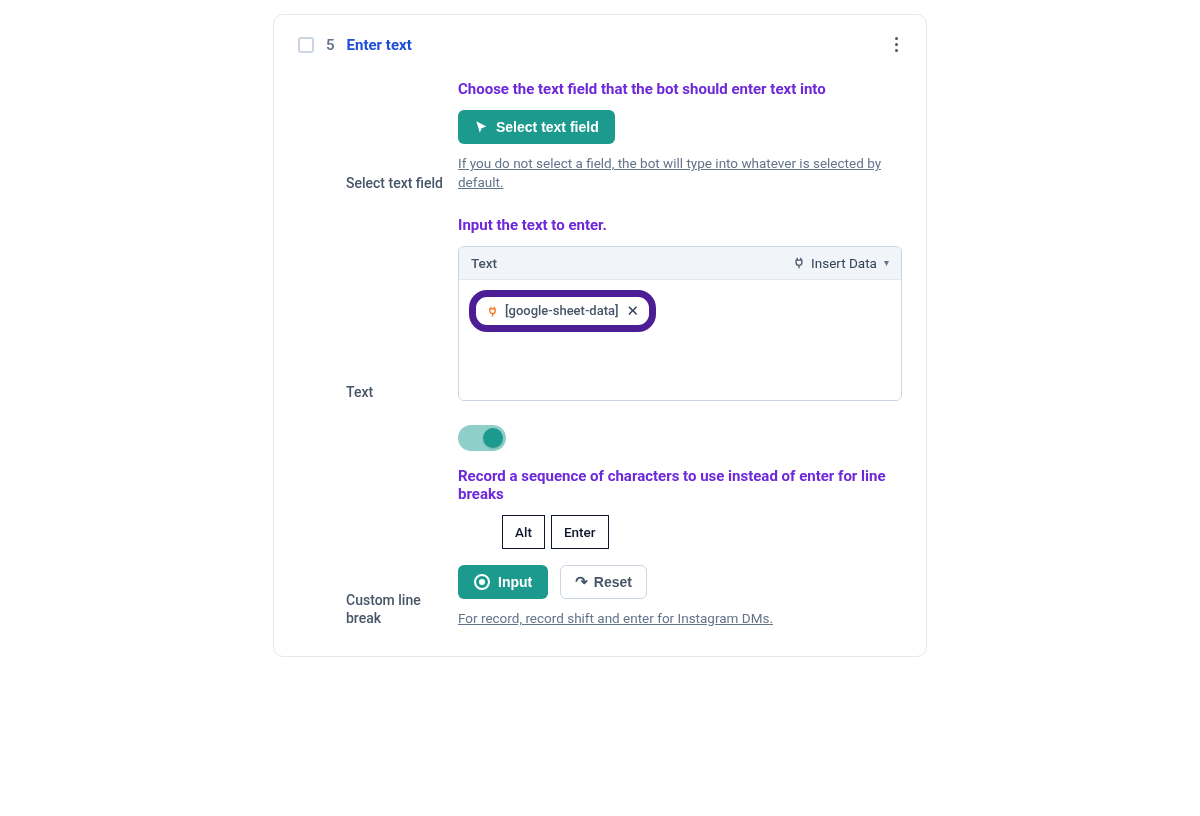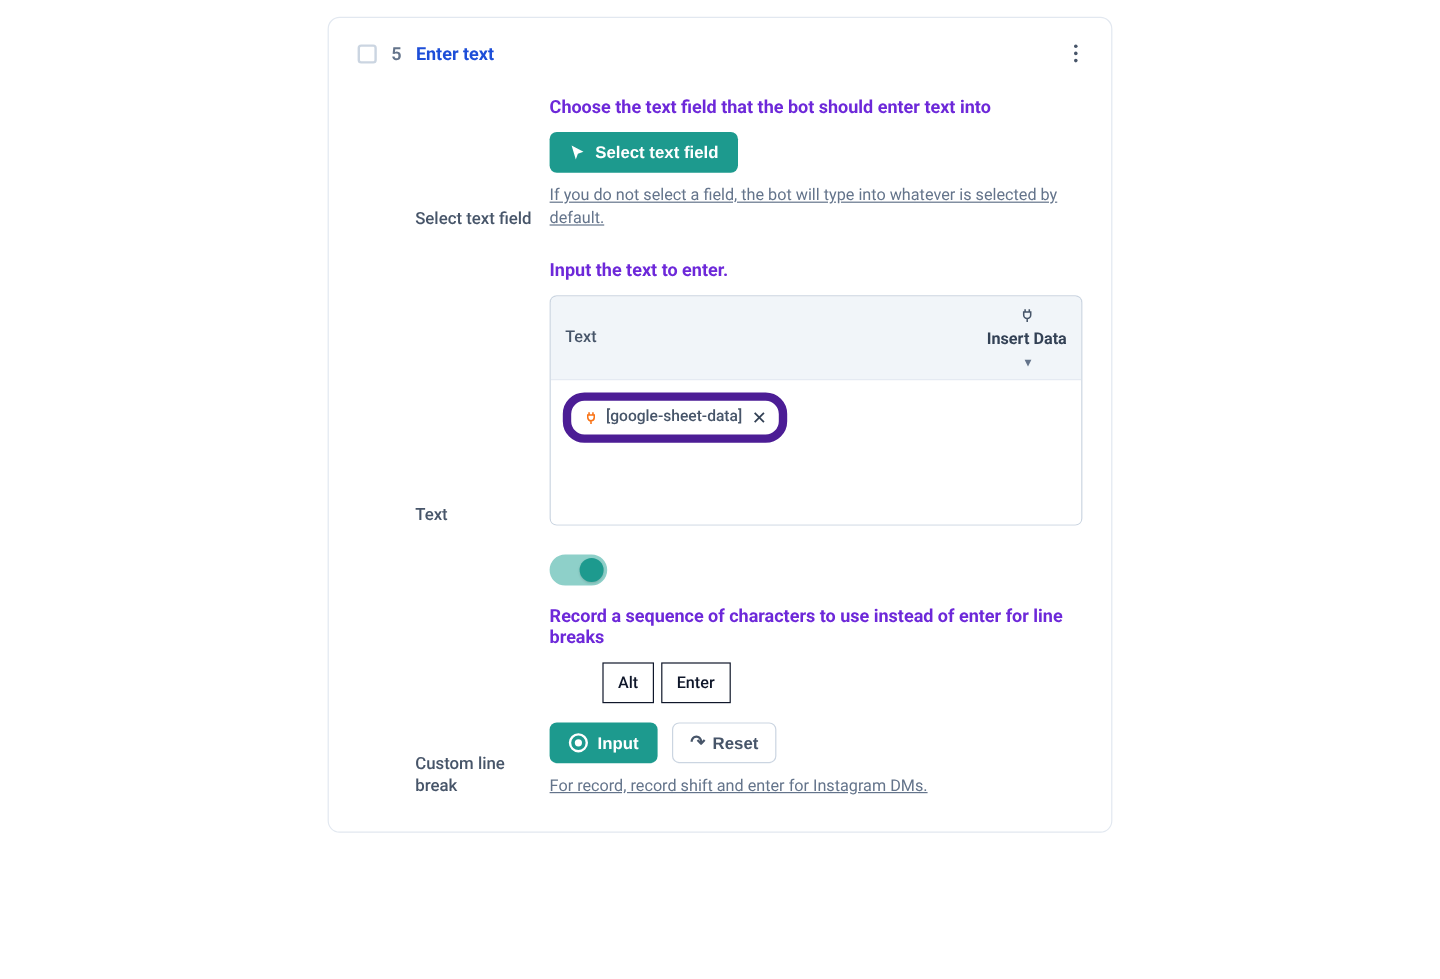--- a/index.html
+++ b/index.html
@@ -84,23 +84,22 @@
       overflow: hidden;
     }
     .text-box-header {
       display: flex; justify-content: space-between; align-items: center;
       background: #f1f5f9; border-bottom: 1px solid #e2e8f0;
       padding: 8px 12px;
     }
     .text-box-header-label { color: #475569; font-size: 13.5px; font-weight: 500;}
     .insert-data {
       display: inline-flex; align-items: center; gap: 5px;
-      color: #334155; font-weight: 700; font-size: 13.5px;
-      cursor: pointer;
-      flex-direction: column;
+      color: #334155; font-weight: 400; font-size: 13.5px;
+      cursor: pointer;
     }
     .insert-data .chevron { font-size: 10px; color: #64748b; margin-left:2px; }
     .text-box-body {
       min-height: 120px; padding: 10px;
       background: #fff;
     }
     .chip {
       display: inline-flex; align-items: center; gap: 6px;
       border: 7px solid #4c1d95; border-radius: 18px;
       padding: 5px 10px; background: #fff;

